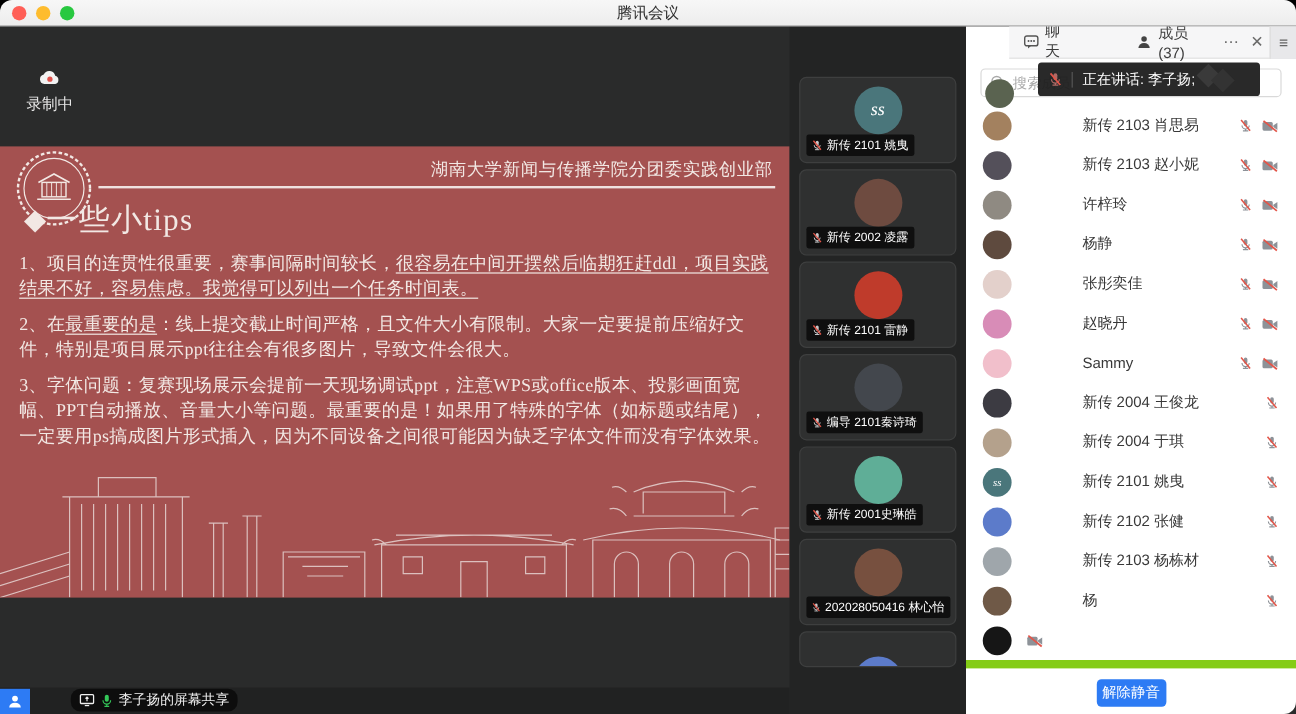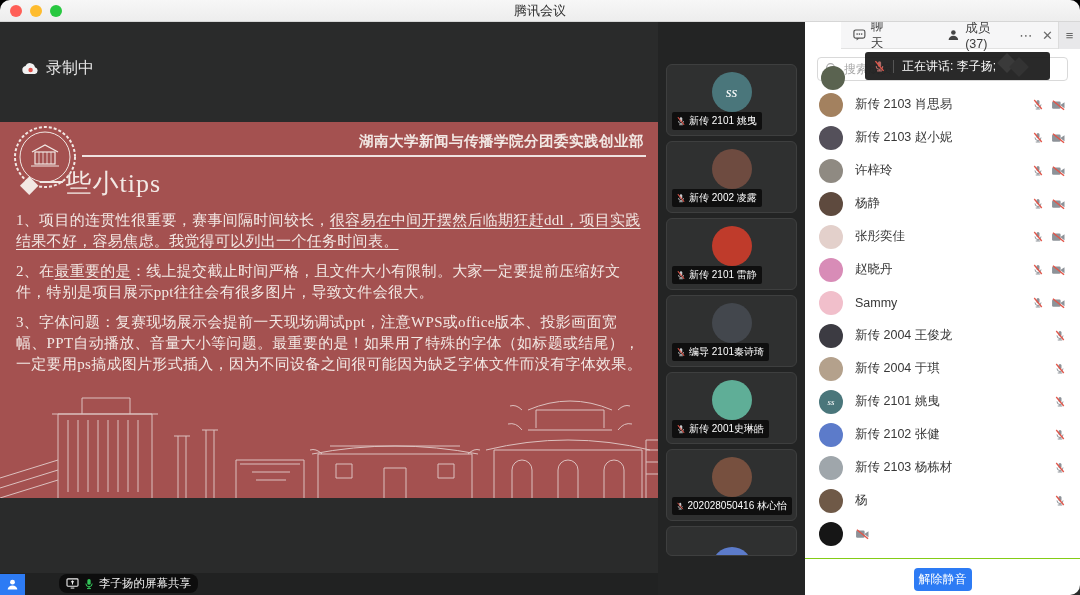--- a/index.html
+++ b/index.html
@@ -15,24 +15,24 @@
   .lights { display:flex; gap:8px; margin-left:10px; }
   .light { width:12px; height:12px; border-radius:50%; }
   .light.red { background:#ff5f57; } .light.yellow { background:#febc2e; } .light.green { background:#28c840; }
   .win-title { position:absolute; left:0; right:0; text-align:center; font-size:13px; color:#2e2e2e; }
 
   .content { position:absolute; top:22px; left:0; right:0; bottom:0; display:flex; }
 
   
   .main { position:relative; width:658px; background:#2a2b2b; flex:none; }
   .recording { position:absolute; top:36px; left:22px; display:flex; align-items:center; gap:7px;
-               color:#e6e6e6; font-size:16px; z-index:2; }
+               color:#e6e6e6; font-size:13px; z-index:2;flex-direction:column; }
   .slide { position:absolute; top:100px; left:0; width:658px; height:376px; background:#a45150;
            overflow:hidden; color:#f2e8e4; font-family:"Liberation Serif","DejaVu Serif",serif; }
-  .slide-org { position:absolute; top:10px; right:14px; font-size:14.5px; font-weight:bold; letter-spacing:.5px; }
+  .slide-org { position:absolute; top:10px; right:14px; font-size:14.5px; font-weight:normal; letter-spacing:.5px; }
   .slide-rule { position:absolute; top:33px; left:82px; right:12px; height:2px; background:#efe2e0; }
   .slide-logo { position:absolute; top:2px; left:12px; }
   .slide-title { position:absolute; top:44px; left:20px; display:flex; align-items:center; }
   .slide-title .diamond { font-size:24px; line-height:1; }
   .slide-title .t { font-size:26px; letter-spacing:1px; }
   .slide-points { position:absolute; top:88px; left:16px; right:14px; z-index:1; }
   .slide-points p { font-size:15px; line-height:1.4; letter-spacing:.3px; margin-bottom:9px; }
   .slide-points .u { text-decoration:underline; text-underline-offset:3px; }
   .skyline { position:absolute; bottom:0; left:0; z-index:0; opacity:.8; }
 
@@ -82,25 +82,25 @@
   .wm i { position:absolute; width:14px; height:14px; background:#4a4a4a; transform:rotate(45deg); }
   .wm i:nth-child(2) { left:12px; top:4px; background:#3c3c3c; }
   .hidden-av { position:absolute; left:16px; top:44px; width:24px; height:24px; border-radius:50%;
                background:#5a6350; z-index:1; }
 
   .mlist { position:absolute; top:66px; left:0; right:0; }
   .mrow { display:flex; align-items:center; height:33px; padding:0 14px; }
   .mrow .av { width:24px; height:24px; border-radius:50%; flex:none; margin-right:12px;
               display:flex; align-items:center; justify-content:center; color:#fff;
               font-size:9px; font-style:italic; font-family:"Liberation Serif",serif; }
-  .mrow .nm { flex:1; font-size:12.5px; color:#383838; white-space:nowrap; overflow:hidden; }
+  .mrow .nm { flex:1; font-size:12.5px; color:#383838; white-space:nowrap; overflow:hidden;margin-left:47px; }
   .mrow .ics { display:flex; gap:7px; align-items:center; }
 
-  .p-footer { position:absolute; left:0; right:0; top:528px; border-top:1px solid #84cc16;
-              display:flex; justify-content:center; padding-top:9px;margin-top:8px; }
+  .p-footer { position:absolute; left:0; right:0; top:528px; border-top:7px solid #84cc16;
+              display:flex; justify-content:center; padding-top:9px; }
   .unmute-btn { width:58px; height:23px; background:#2d7bf4; color:#fff; border:none;
                 border-radius:4px; font-size:12px; cursor:pointer; }
 </style>
 </head>
 <body>
 
 <div class="window">
 
   <div class="titlebar">
     <div class="lights">

